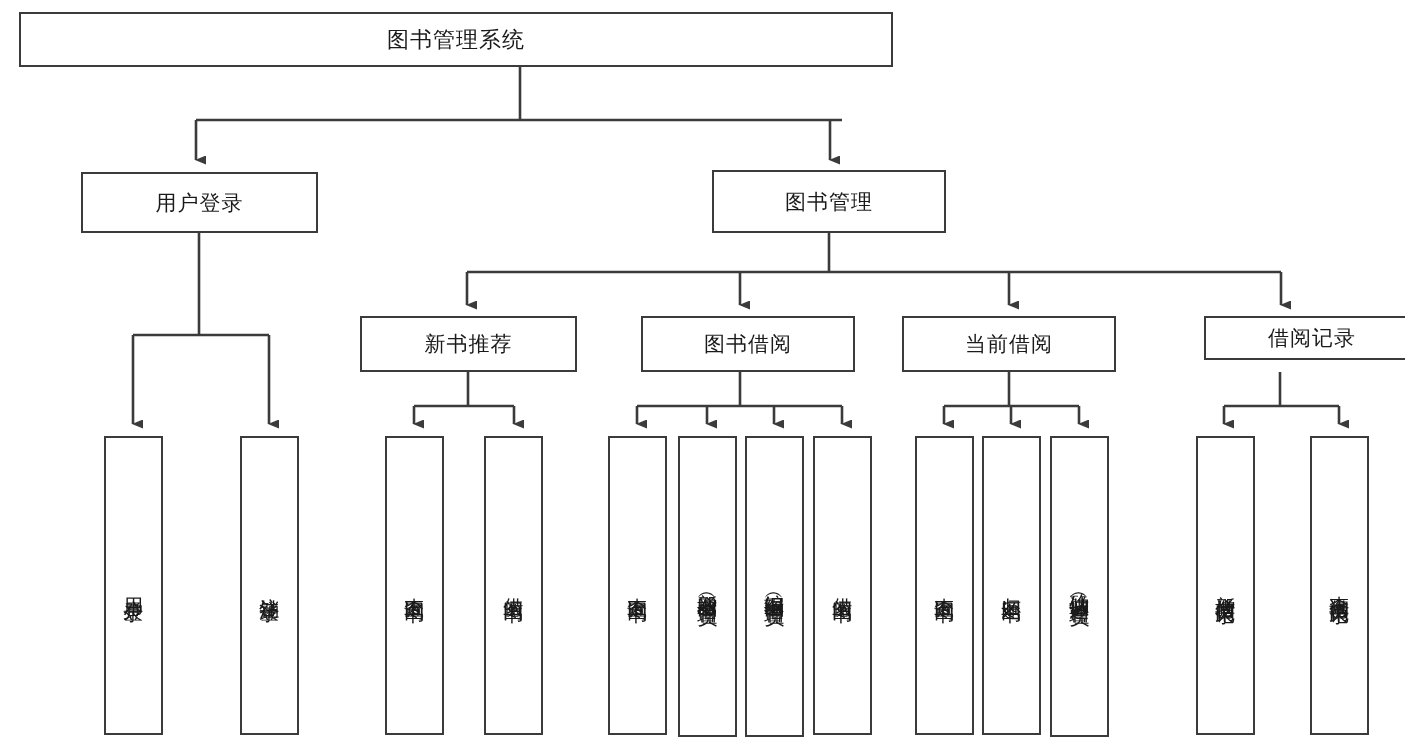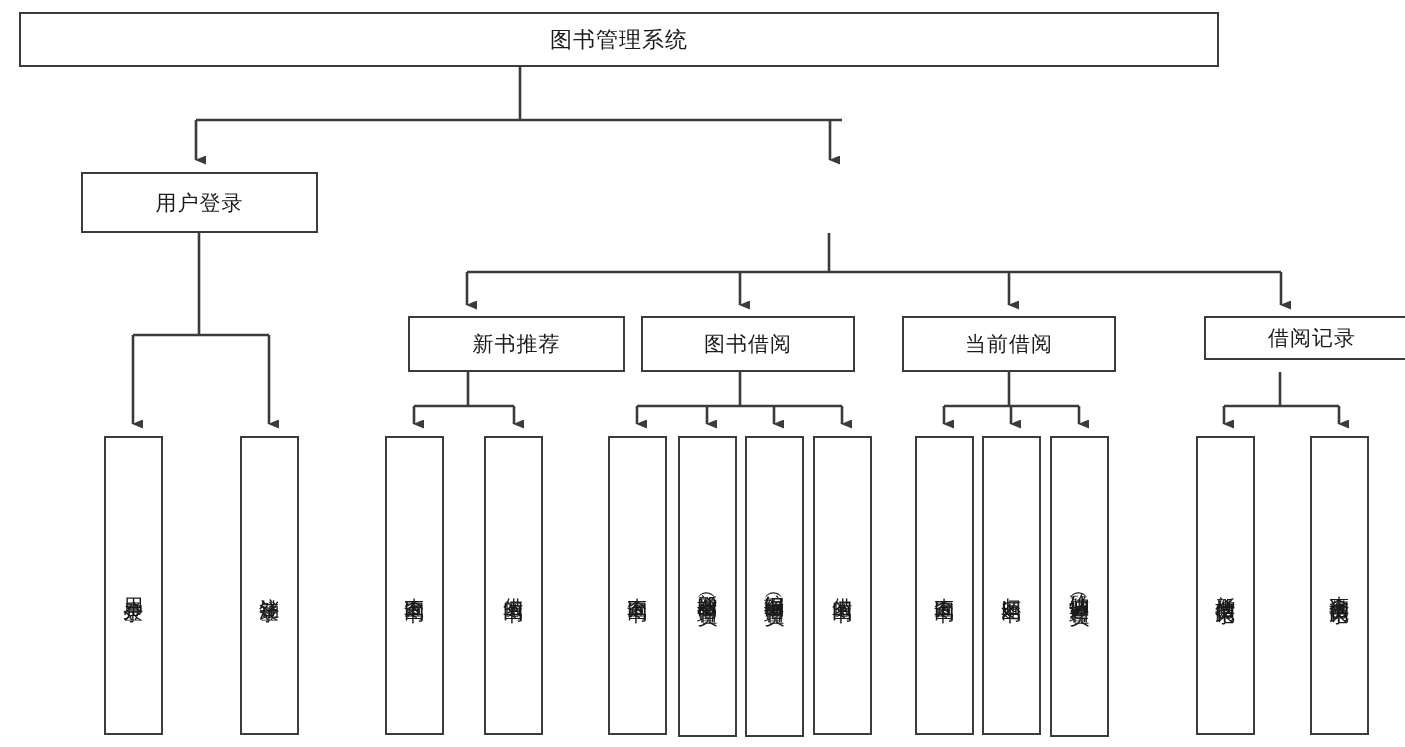--- a/index.html
+++ b/index.html
@@ -68,29 +68,32 @@
       <path d="M1011,406 L1011,424" marker-end="url(#arw)"></path>
       <path d="M1079,406 L1079,424" marker-end="url(#arw)"></path>
 
       <path d="M1280,372 L1280,406"></path>
       <path d="M1224,406 L1339,406"></path>
       <path d="M1224,406 L1224,424" marker-end="url(#arw)"></path>
       <path d="M1339,406 L1339,424" marker-end="url(#arw)"></path>
     </g>
   </svg>
 
-  <div class="node h root" style="left:19px;top:12px;width:1200px;height:55px;">
+  <div class="node h root" style="left:19px;top:12px;width:874px;height:55px;">
     <span>图书管理系统</span>
   </div>
 
   <div class="node h" style="left:81px;top:172px;width:237px;height:61px;">
     <span>用户登录</span>
   </div>
+  <div class="node h" style="left:712px;top:170px;width:234px;height:63px;">
+    <span>图书管理</span>
+  </div>
 
-  <div class="node h" style="left:360px;top:316px;width:217px;height:56px;margin-left:48px;">
+  <div class="node h" style="left:360px;top:316px;width:217px;height:56px;">
     <span>新书推荐</span>
   </div>
   <div class="node h" style="left:633px;top:316px;width:214px;height:56px;margin-left:8px;">
     <span>图书借阅</span>
   </div>
   <div class="node h" style="left:902px;top:316px;width:214px;height:56px;">
     <span>当前借阅</span>
   </div>
   <div class="node h" style="left:1172px;top:316px;width:216px;height:44px;margin-left:32px;">
     <span>借阅记录</span>

